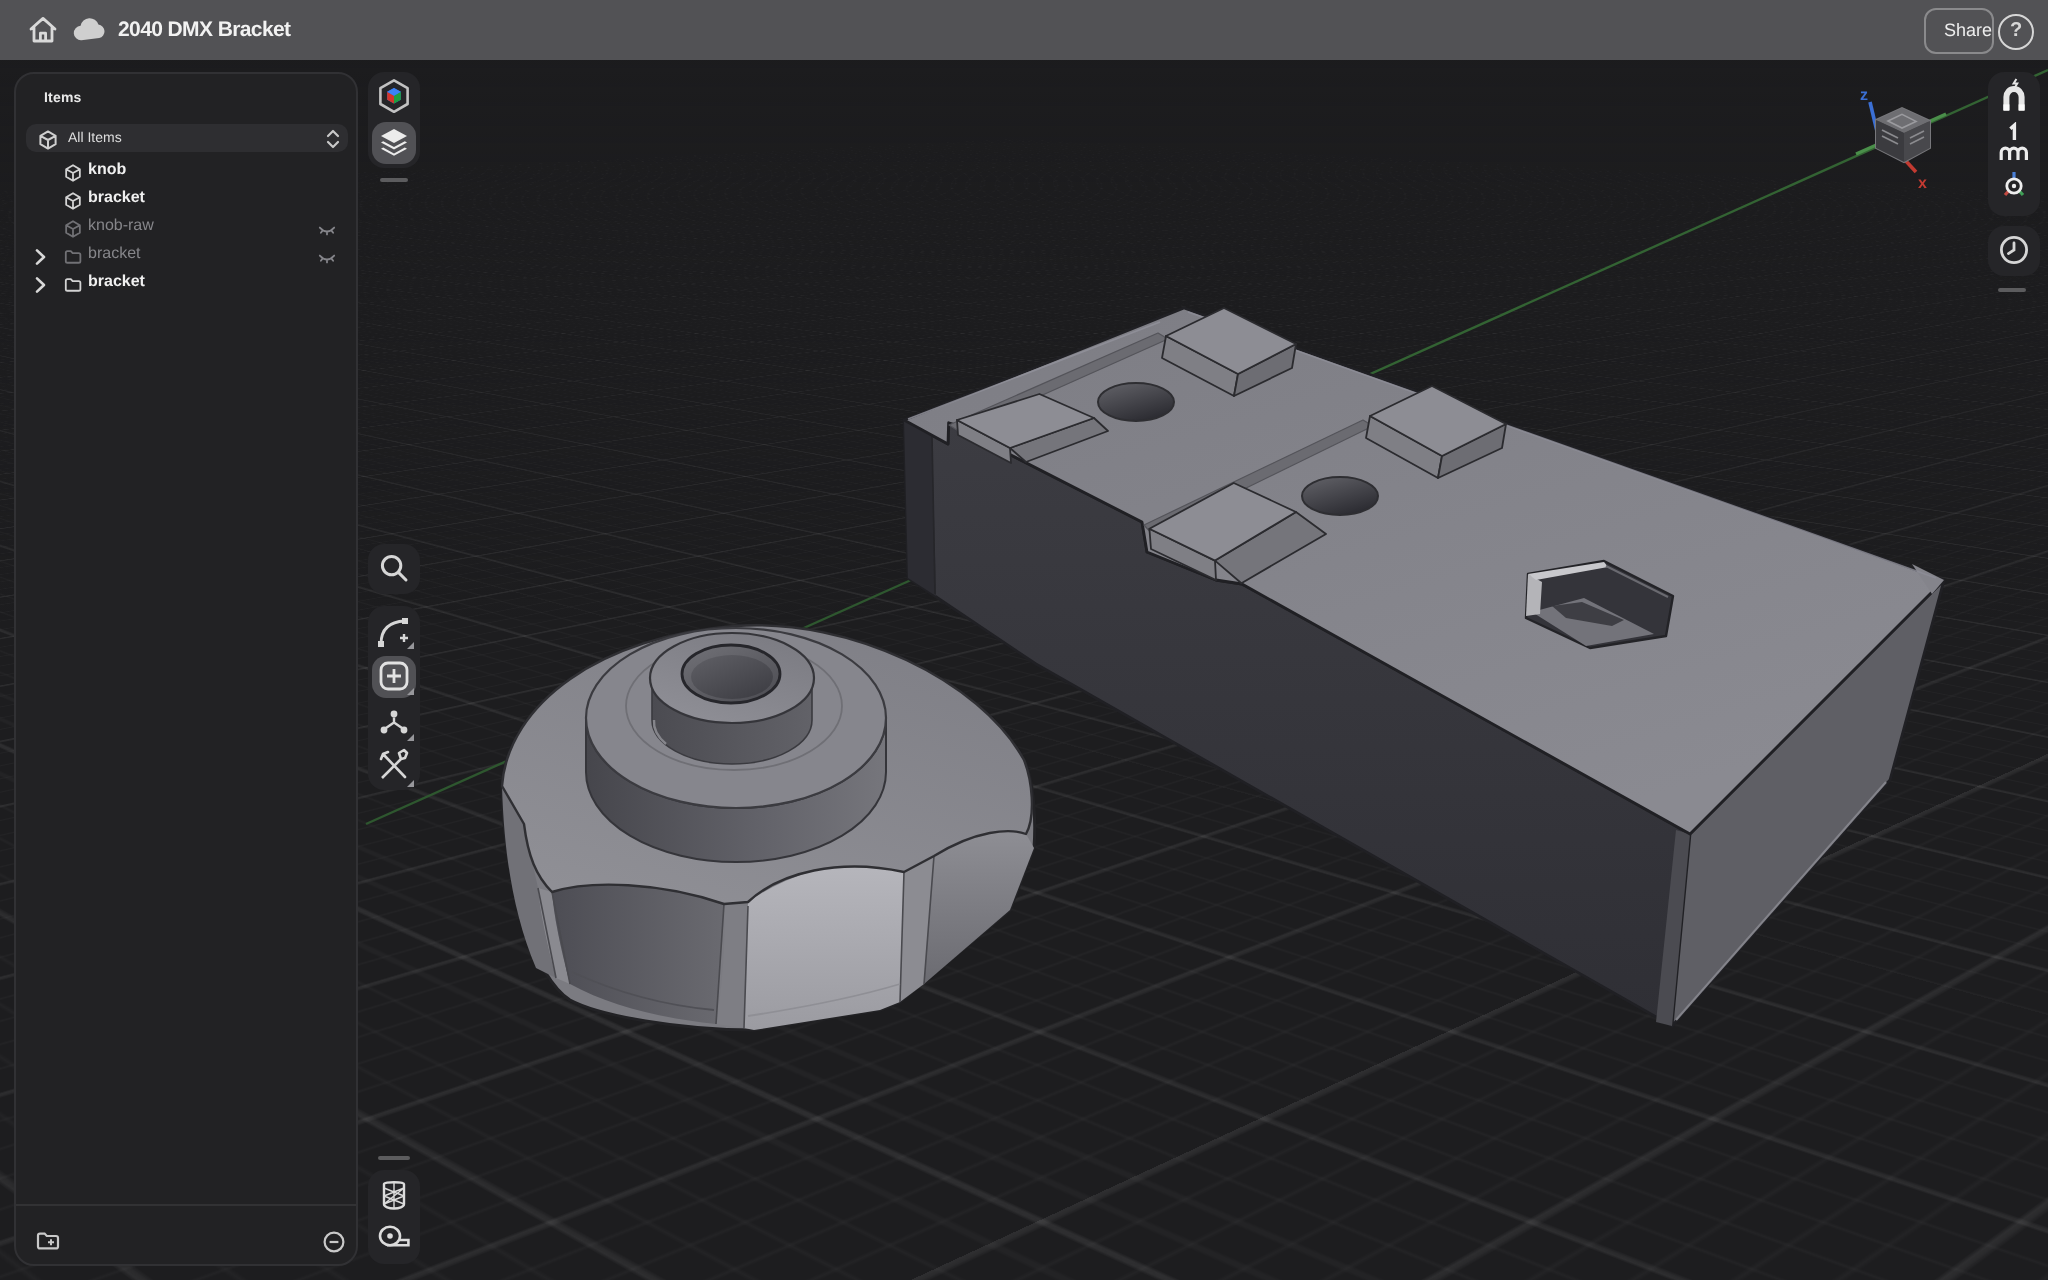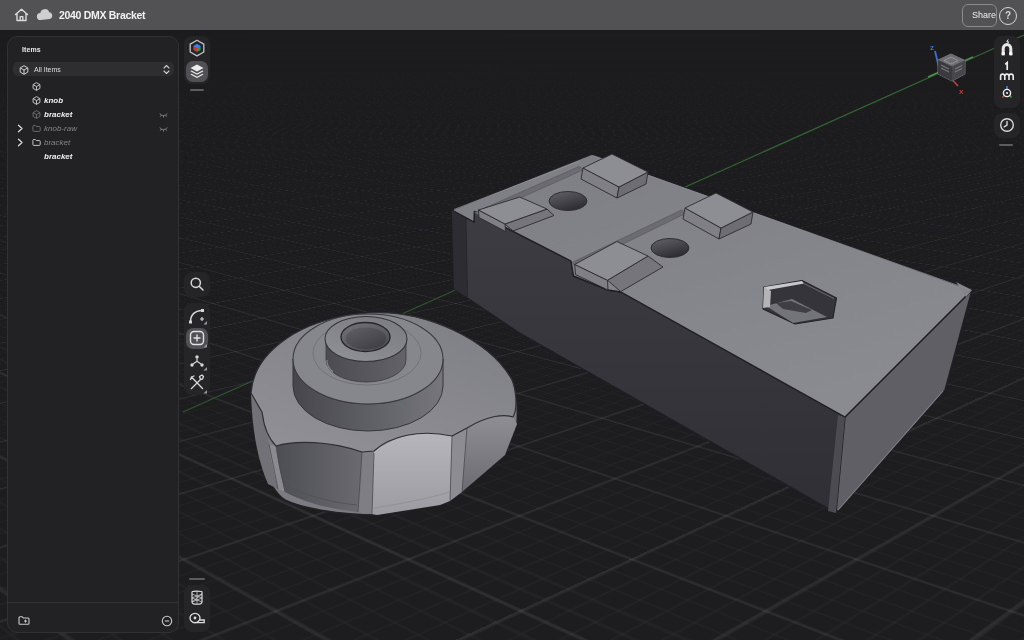--- a/index.html
+++ b/index.html
@@ -19,21 +19,21 @@
       repeating-linear-gradient(0deg, rgba(255,255,255,0.023) 0 1.5px, transparent 1.5px 13px),
       repeating-linear-gradient(90deg, rgba(255,255,255,0.023) 0 1.5px, transparent 1.5px 13px);
     transform:rotateX(65deg) rotateZ(45deg);transform-origin:50% 50%;}
   #scene{position:absolute;left:0;top:-30px;}
   .panel{position:absolute;background:#222224;border:1px solid #313134;border-radius:10px;box-sizing:border-box;}
   #leftpanel{left:7px;top:36px;width:172px;height:597px;background:#222224;z-index:10;}
   #lp-title{position:absolute;left:14px;top:9px;font-size:7px;font-weight:bold;color:#e9e9e9;letter-spacing:0.1px;}
   #lp-drop{position:absolute;left:5px;top:25px;width:161px;height:14px;background:#2e2e31;border-radius:5px;}
   #lp-drop .txt{position:absolute;left:21px;top:3.5px;font-size:7px;color:#dedede;}
   .row{position:absolute;left:0;width:170px;height:14px;font-size:8px;color:#f0f0f0;}
-  .row .nm{position:absolute;left:36px;top:17px;font-weight:bold;font-style:italic;}
+  .row .nm{position:absolute;left:36px;top:1px;font-weight:bold;}
   .row.dim .nm{color:#86868a;font-weight:normal;}
   .tb{position:absolute;background:#252528;border-radius:8px;z-index:10;}
   .tbtn-hl{position:absolute;background:#515155;border-radius:7px;}
   .handle{position:absolute;height:2px;background:#5c5c5e;border-radius:1px;z-index:10;}
   .icon{position:absolute;}
 </style>
 </head>
 <body>
 <div id="viewport">
   <div id="gridwrap">

